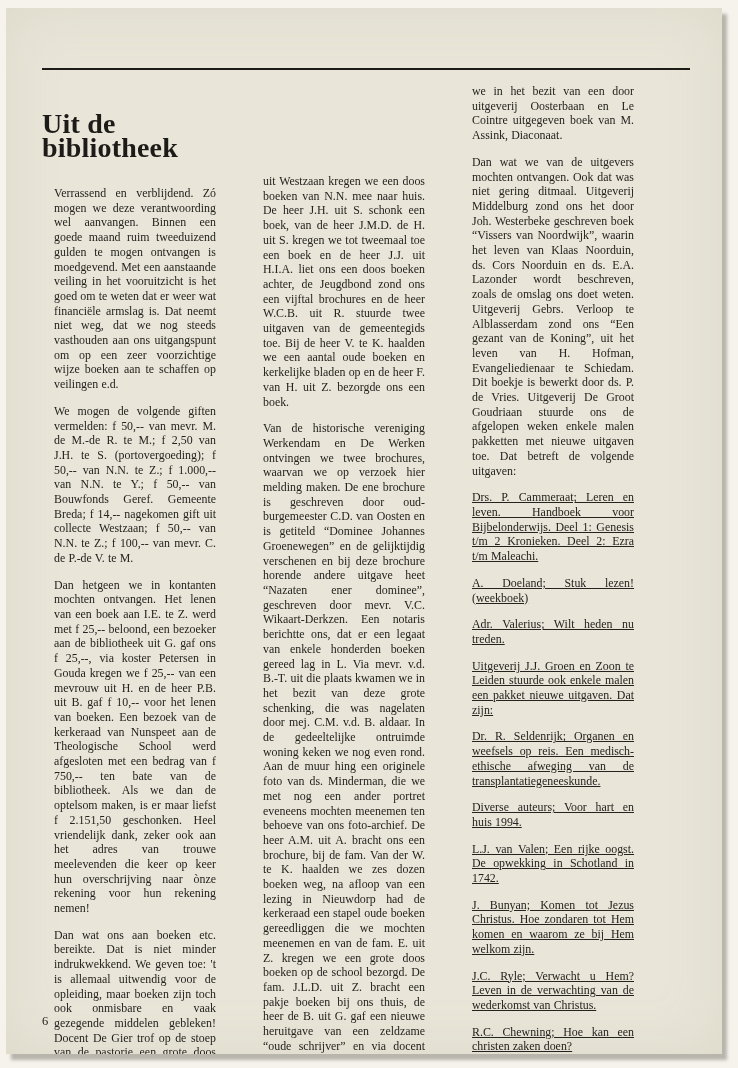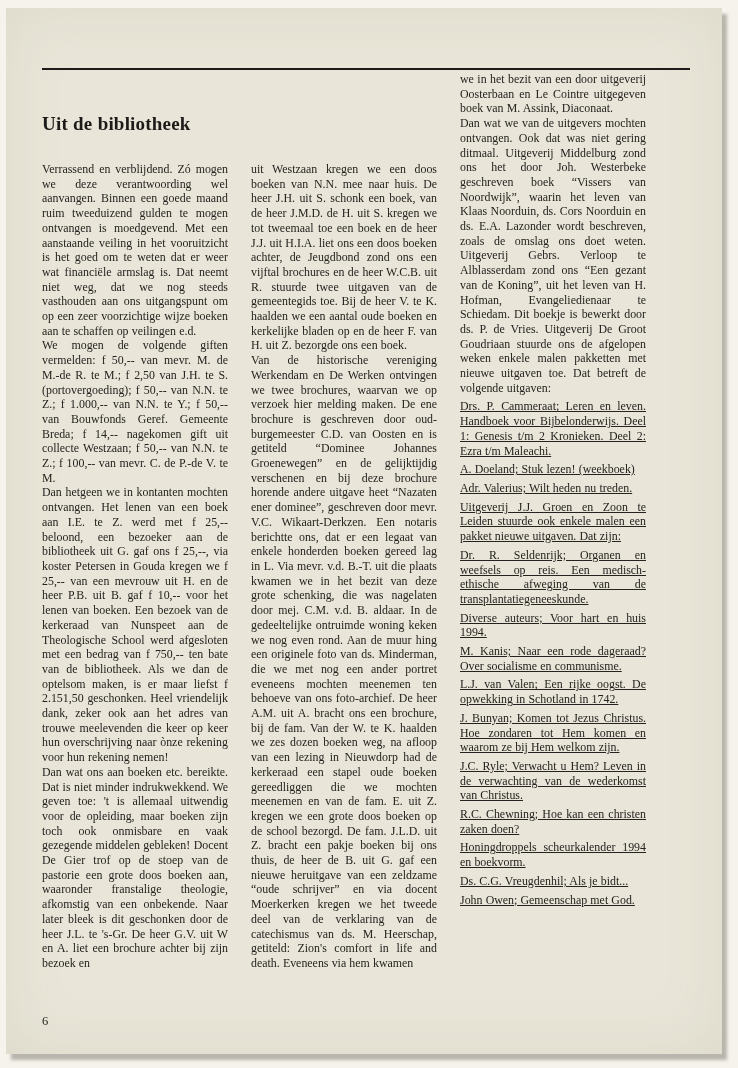--- a/index.html
+++ b/index.html
@@ -48,25 +48,25 @@
     flex: 0 0 186px;
     font-size: 11.9px;
     line-height: 14.7px;
     text-align: justify;
     color: #24231f;
     hyphens: auto;
     -webkit-hyphens: auto;
     word-spacing: 0.2px;
   }
   .column p {
-    margin: 0;
+    margin: 12px;
   }
   .col-1 .title {
     margin: 40px 0 26px 0;
-    font-size: 19px;
+    font-size: 28px;
     line-height: 24px;
     font-weight: bold;
     color: #1c1b17;
     text-align: left;
     letter-spacing: 0.2px;
   }
   .col-2 {
     padding-top: 90px;
   }
   .col-3 p.entry {
@@ -105,21 +105,20 @@
 
     <div class="column col-3">
       <p>we in het bezit van een door uitgeverij Oosterbaan en Le Cointre uitgegeven boek van M. Assink, Diaconaat.</p>
       <p>Dan wat we van de uitgevers mochten ontvangen. Ook dat was niet gering ditmaal. Uitgeverij Middelburg zond ons het door Joh. Westerbeke geschreven boek “Vissers van Noordwijk”, waarin het leven van Klaas Noorduin, ds. Cors Noorduin en ds. E.A. Lazonder wordt beschreven, zoals de omslag ons doet weten. Uitgeverij Gebrs. Verloop te Alblasserdam zond ons “Een gezant van de Koning”, uit het leven van H. Hofman, Evangeliedienaar te Schiedam. Dit boekje is bewerkt door ds. P. de Vries. Uitgeverij De Groot Goudriaan stuurde ons de afgelopen weken enkele malen pakketten met nieuwe uitgaven toe. Dat betreft de volgende uitgaven:</p>
       <p class="entry">Drs. P. Cammeraat; Leren en leven. Handboek voor Bijbelonderwijs. Deel 1: Genesis t/m 2 Kronieken. Deel 2: Ezra t/m Maleachi.</p>
       <p class="entry">A. Doeland; Stuk lezen! (weekboek)</p>
       <p class="entry">Adr. Valerius; Wilt heden nu treden.</p>
       <p class="entry">Uitgeverij J.J. Groen en Zoon te Leiden stuurde ook enkele malen een pakket nieuwe uitgaven. Dat zijn:</p>
       <p class="entry">Dr. R. Seldenrijk; Organen en weefsels op reis. Een medisch-ethische afweging van de transplantatiegeneeskunde.</p>
       <p class="entry">Diverse auteurs; Voor hart en huis 1994.</p>
-      <p class="entry">M. Kanis; Naar een rode dageraad? Over socialisme en communisme.</p>
       <p class="entry">L.J. van Valen; Een rijke oogst. De opwekking in Schotland in 1742.</p>
       <p class="entry">J. Bunyan; Komen tot Jezus Christus. Hoe zondaren tot Hem komen en waarom ze bij Hem welkom zijn.</p>
       <p class="entry">J.C. Ryle; Verwacht u Hem? Leven in de verwachting van de wederkomst van Christus.</p>
       <p class="entry">R.C. Chewning; Hoe kan een christen zaken doen?</p>
       <p class="entry">Honingdroppels scheurkalender 1994 en boekvorm.</p>
       <p class="entry">Ds. C.G. Vreugdenhil; Als je bidt...</p>
       <p class="entry">John Owen; Gemeenschap met God.</p>
     </div>
 
   </div>

